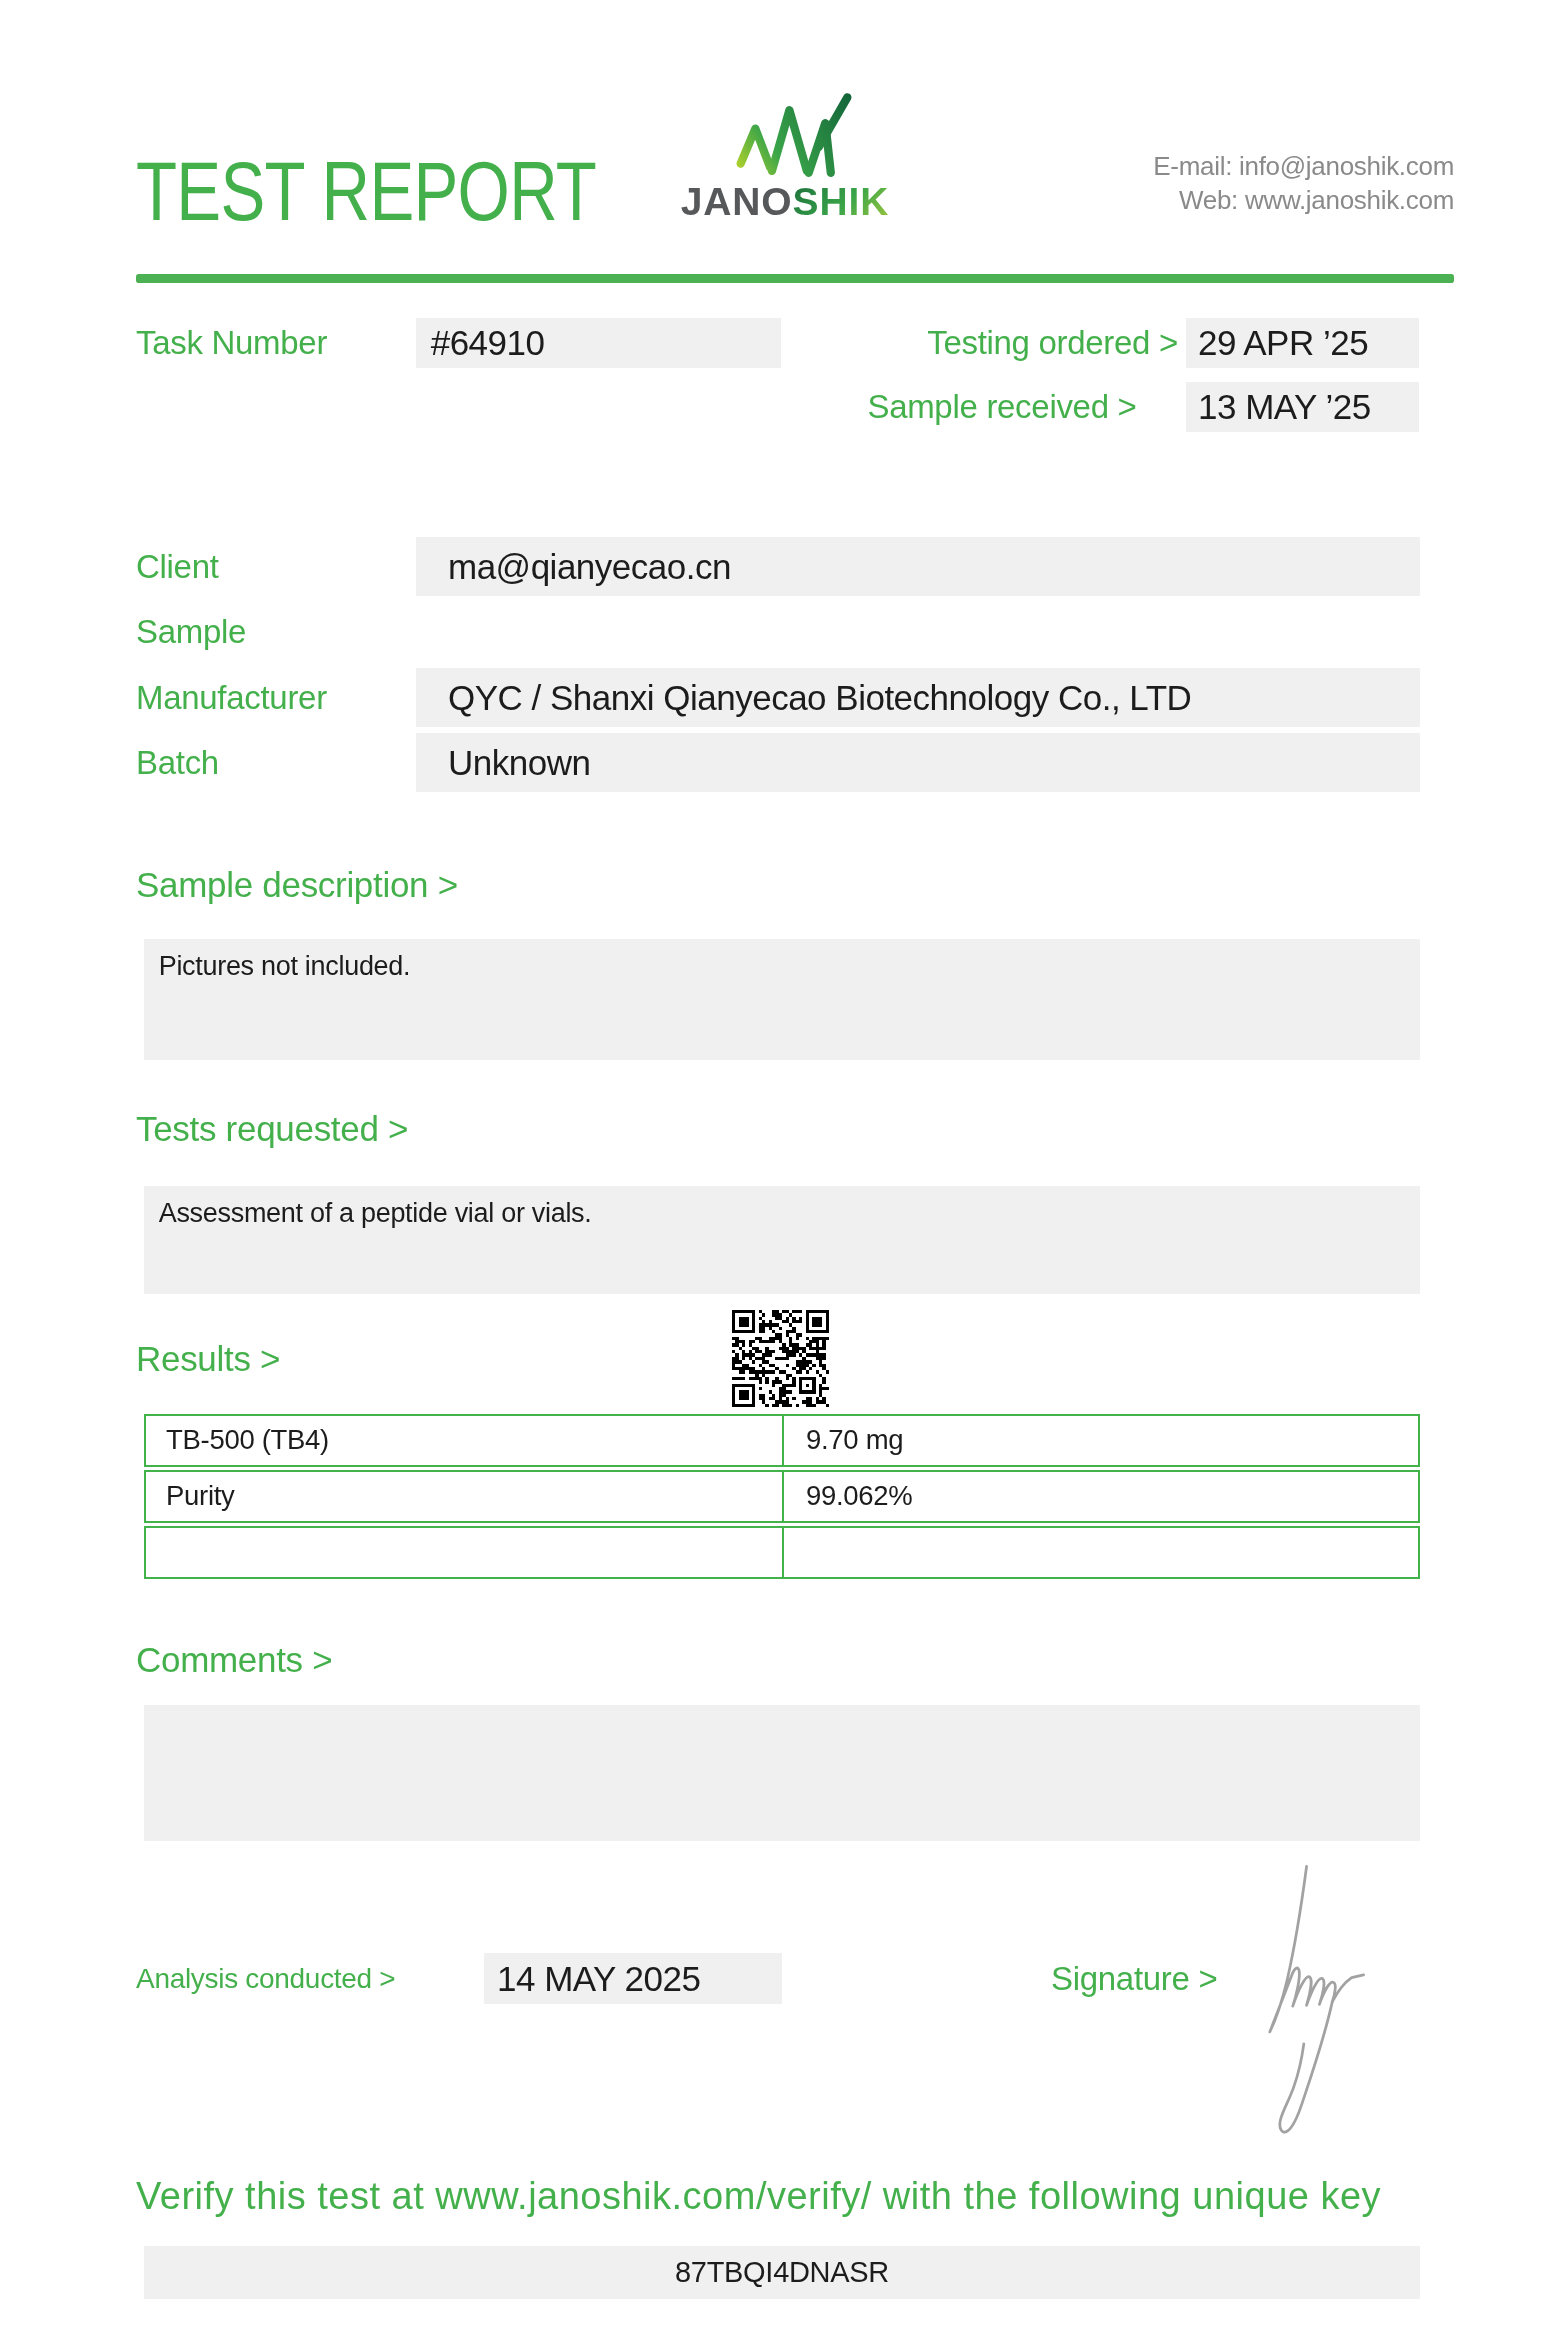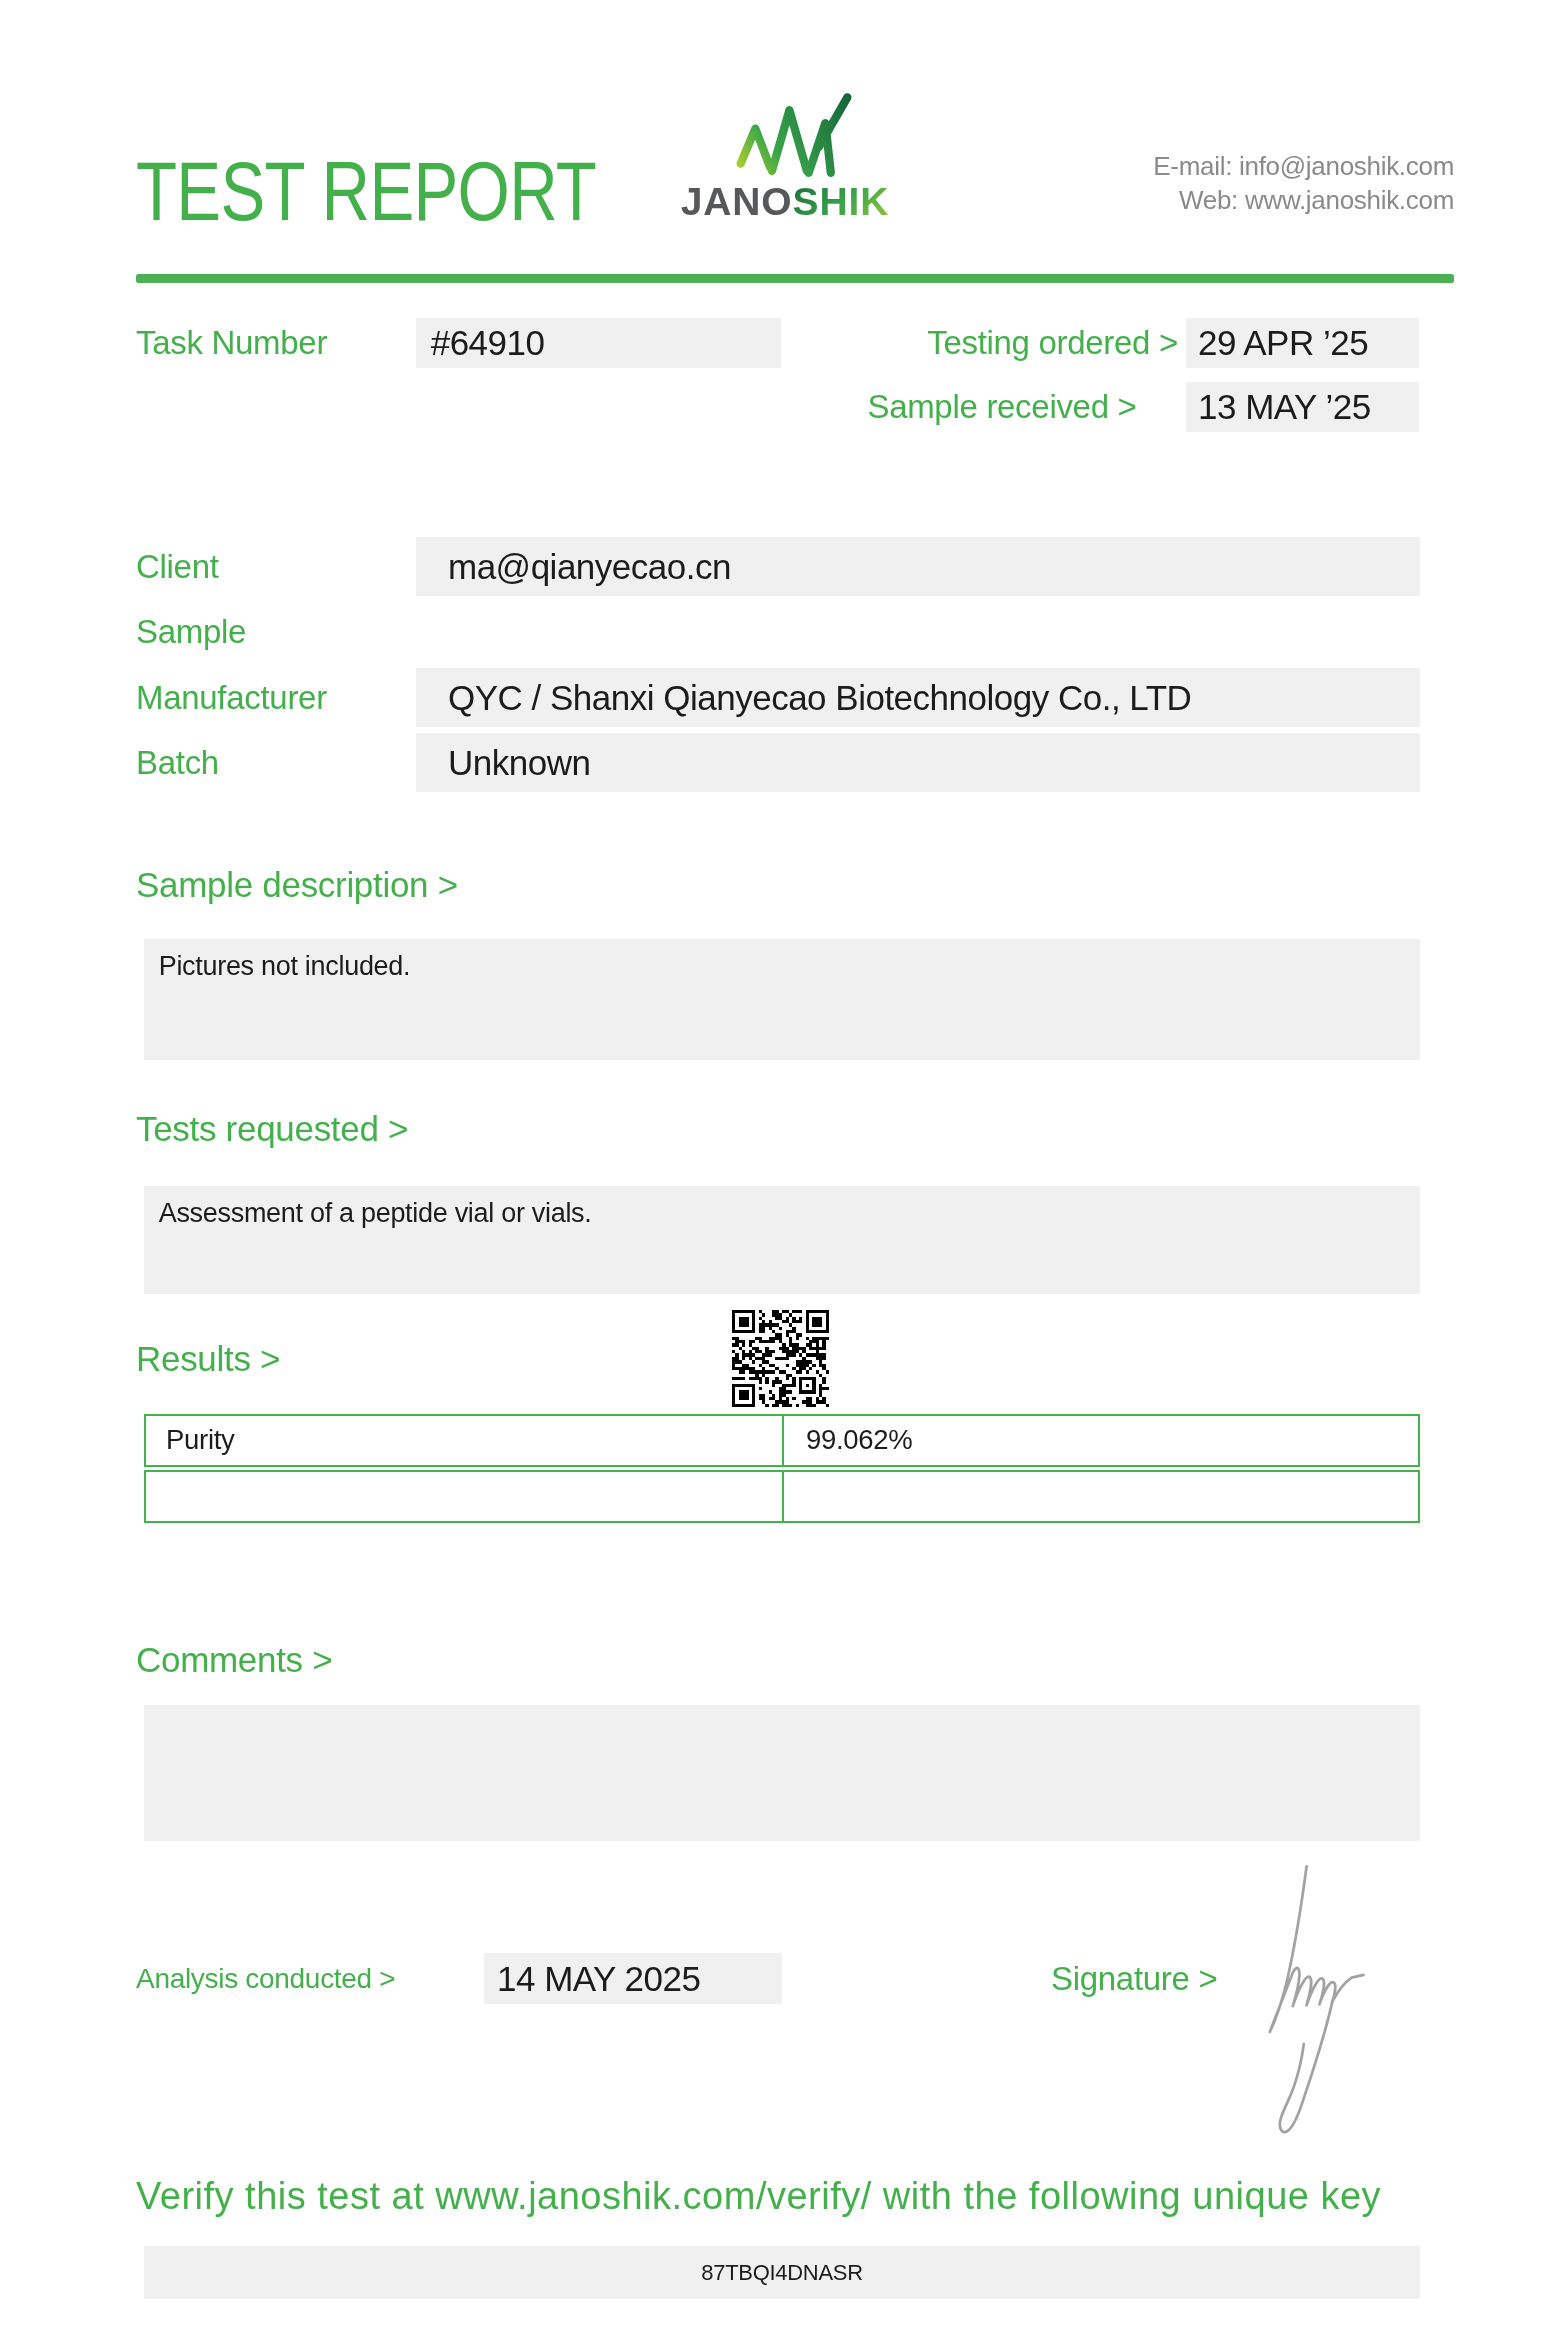--- a/index.html
+++ b/index.html
@@ -108,21 +108,21 @@
   .analysis-box .val{padding-left:13px;line-height:51px;display:block;}
   .signature-label{left:1051px;top:1953px;line-height:51px;font-size:33px;}
   .signature-svg{left:1221px;top:1837px;}
   .verify-text{
     left:136px;top:2175px;width:1318px;
     font-size:38px;color:#44b04c;letter-spacing:0.5px;white-space:nowrap;
   }
   .key-box{left:144px;top:2246px;width:1276px;height:53px;}
   .key-box .val{
     display:block;text-align:center;line-height:53px;
-    font-size:22px;letter-spacing:-0.3px;
+    font-size:29px;letter-spacing:-0.3px;
   }
 
   .qr{left:732px;top:1310px;}
 </style>
 </head>
 <body>
 
 <div class="page">
 
   <div class="abs title">TEST REPORT</div>
@@ -510,20 +510,24 @@
         <rect x="22" y="28" width="1" height="1"></rect>
         <rect x="23" y="28" width="1" height="1"></rect>
         <rect x="24" y="28" width="1" height="1"></rect>
         <rect x="28" y="28" width="1" height="1"></rect>
       </g>
   </svg>
 
   <div class="abs heading" style="left:136px;top:1339px">Results &gt;</div>
   <div class="abs rtable">
     <div class="rrow">
+      <div class="rcell-name">TB-500 (TB4)</div>
+      <div class="rcell-val">9.70 mg</div>
+    </div>
+    <div class="rrow">
       <div class="rcell-name">Purity</div>
       <div class="rcell-val">99.062%</div>
     </div>
     <div class="rrow">
       <div class="rcell-name"></div>
       <div class="rcell-val"></div>
     </div>
   </div>
 
   <div class="abs heading" style="left:136px;top:1640px">Comments &gt;</div>

